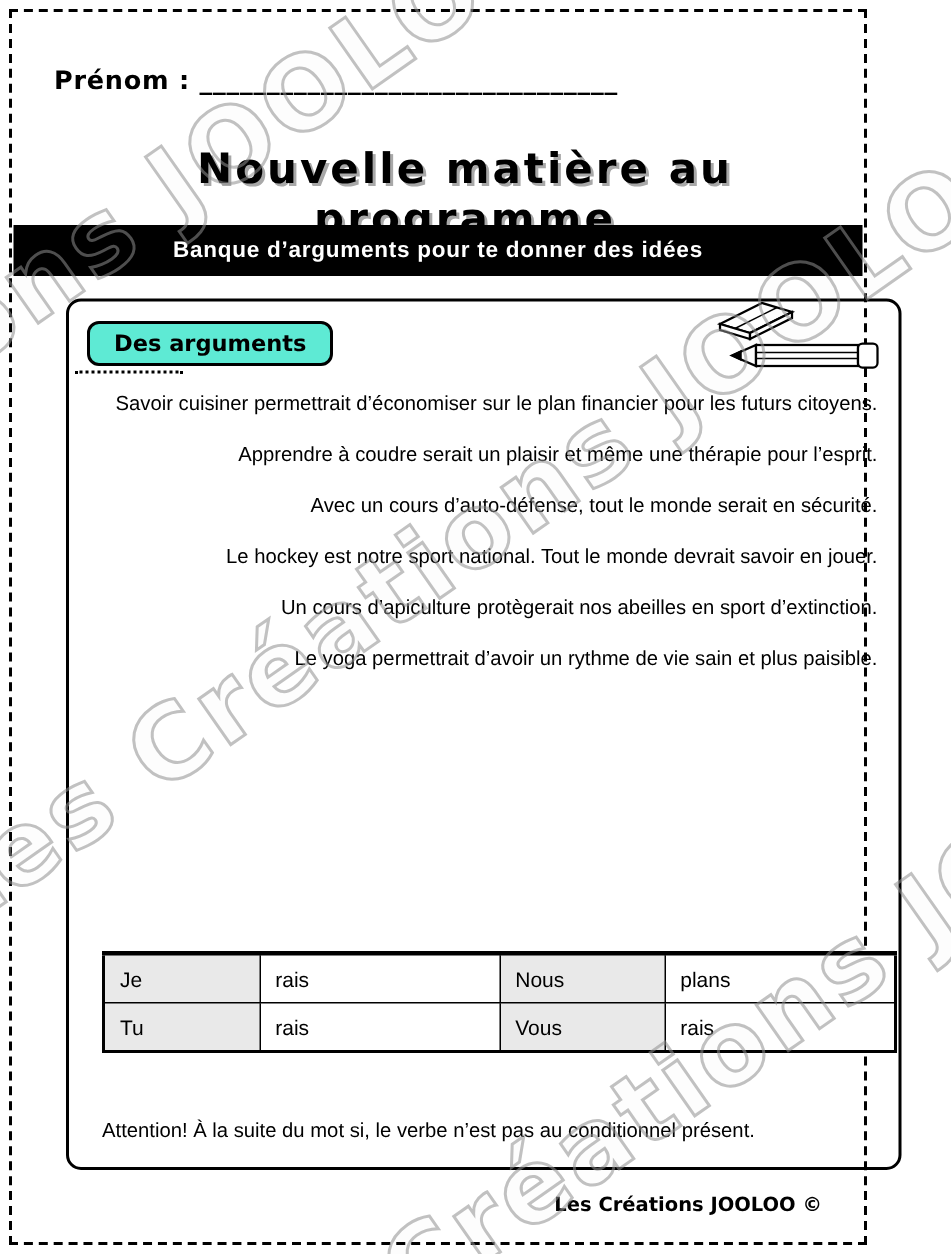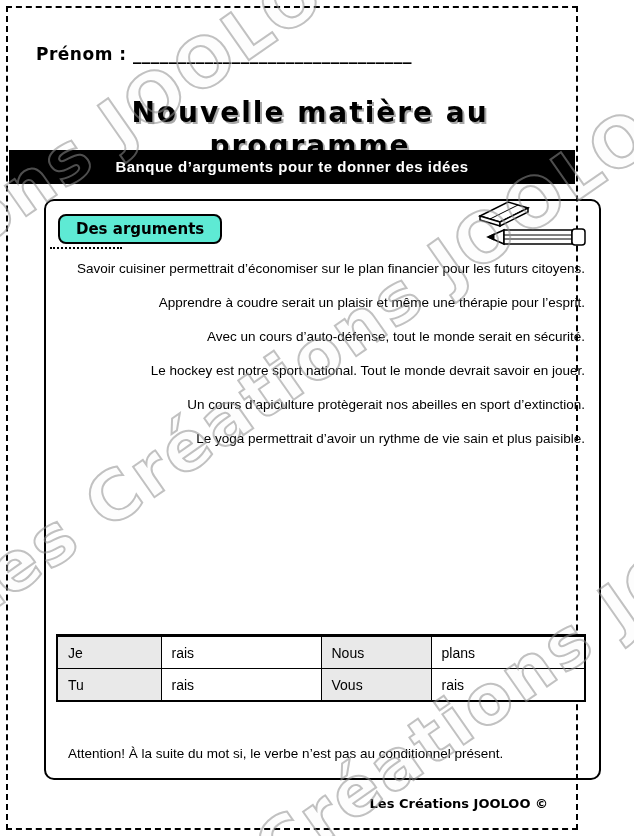--- a/index.html
+++ b/index.html
@@ -130,21 +130,21 @@
     z-index: 2;
     background: #fff;
   }
   .conj-table td {
     border: 1px solid #000;
     font-size: 14px;
     padding: 6px 10px;
     height: 19px;
     font-family: "Liberation Sans", sans-serif;
   }
-  .conj-table { border: 2px solid #000; border-top: 3px solid #000; }
+  .conj-table { border: 2px solid #000; border-top: 3px solid #000; margin-left: 12px; }
   .conj-table td.pronoun { background: #e9e9e9; }
   .attention {
     position: absolute;
     left: 68px;
     top: 746px;
     width: 530px;
     font-size: 13.5px;
     z-index: 2;
     font-family: "Liberation Sans", sans-serif;
   }

